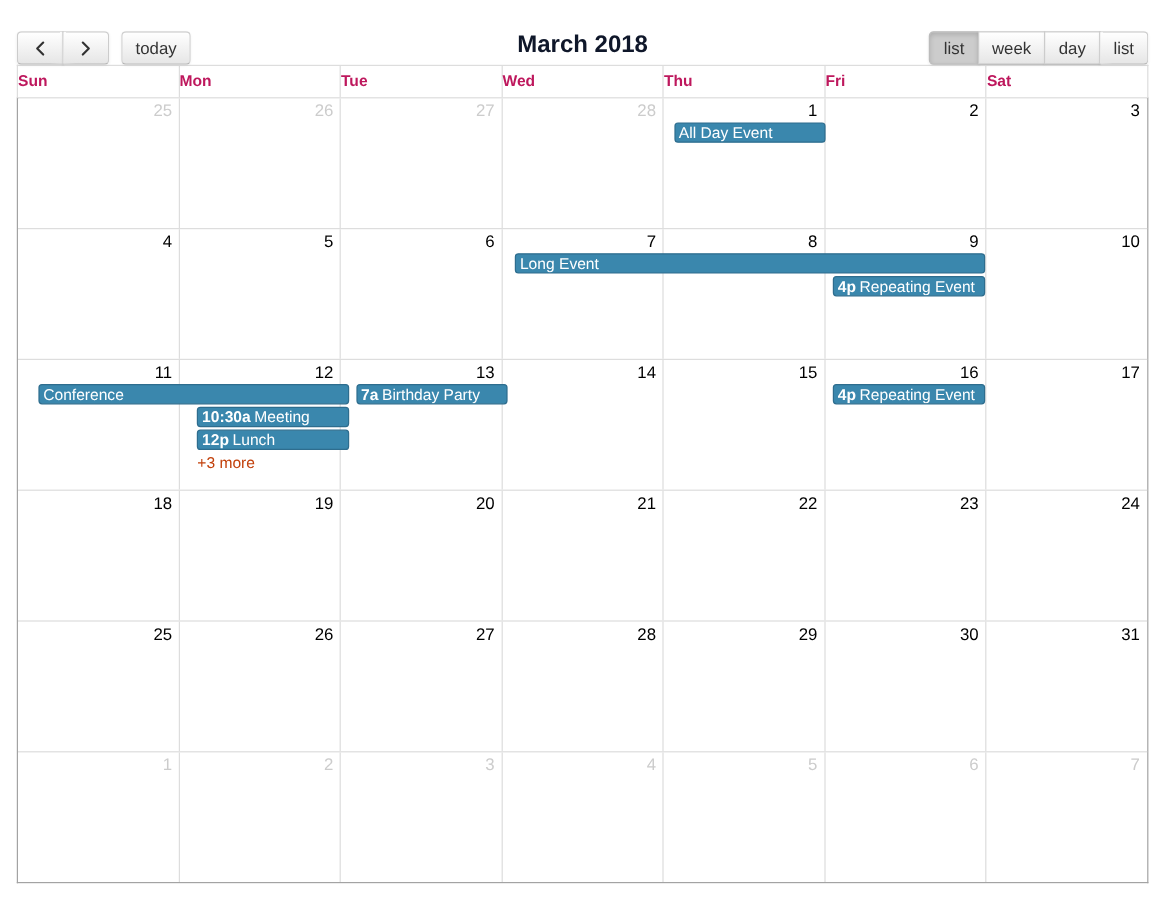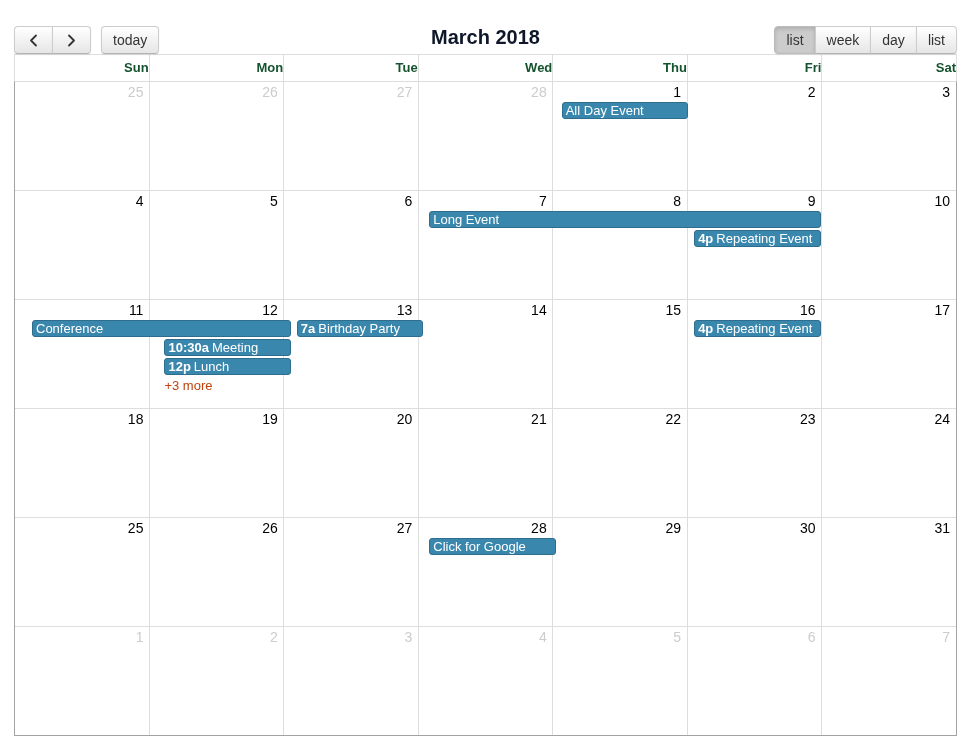--- a/index.html
+++ b/index.html
@@ -113,25 +113,25 @@
   .fc-head {
     border: 1px solid #dddddd;
     border-bottom: 0;
   }
   .fc-head-row {
     display: flex;
     height: 26px;
   }
   .fc-day-header {
     flex: 1 1 0;
-    text-align: right;
+    text-align: left;
     font-size: 13px;
     font-weight: bold;
     line-height: 25px;
-    color: #14532d;
+    color: #be185d;
     border-left: 1px solid #dddddd;
     box-sizing: border-box;
   }
   .fc-day-header:first-child { border-left: 0; }
 
   
   .fc-body {
     border: 1px solid #a3a3a3;
     border-top: 1px solid #dddddd;
     box-sizing: border-box;
@@ -397,25 +397,20 @@
         </div>
         <div class="fc-numbers">
           <div class="fc-daynum">25</div>
           <div class="fc-daynum">26</div>
           <div class="fc-daynum">27</div>
           <div class="fc-daynum">28</div>
           <div class="fc-daynum">29</div>
           <div class="fc-daynum">30</div>
           <div class="fc-daynum">31</div>
         </div>
-        <div class="fc-events">
-          <div class="fc-event-row">
-            <a class="fc-event" style="left: 42.8571%; width: calc(14.2857% - 6px); margin-left: 3px;"><span class="fc-event-title">Click for Google</span></a>
-          </div>
-        </div>
       </div>
       <div class="fc-week">
         <div class="fc-bg">
           <div class="fc-bg-cell"></div>
           <div class="fc-bg-cell"></div>
           <div class="fc-bg-cell"></div>
           <div class="fc-bg-cell"></div>
           <div class="fc-bg-cell"></div>
           <div class="fc-bg-cell"></div>
           <div class="fc-bg-cell"></div>

